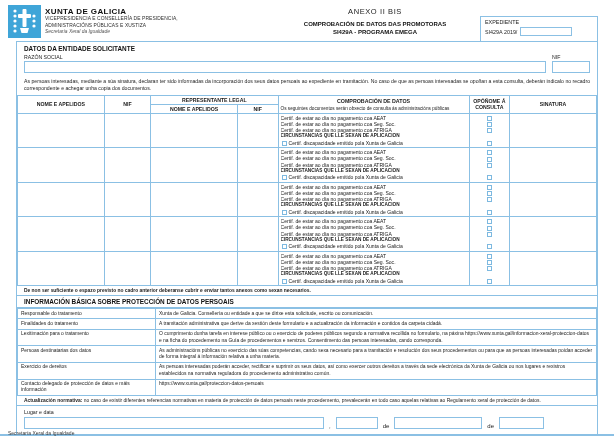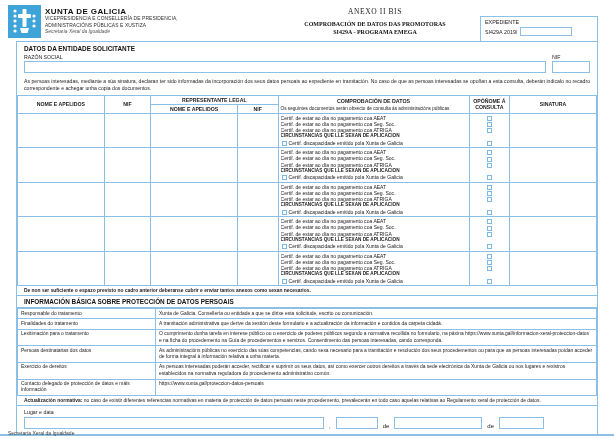--- a/index.html
+++ b/index.html
@@ -10,21 +10,21 @@
     margin:0 auto;
   }
   
   header { display:flex; padding:5px 16px 2px 8px; height:41px; }
   .brand { display:flex; gap:4px; width:262px; }
   .logo-sq { width:33px; height:33px; flex:0 0 auto; }
   .brand-text { padding-top:2px; }
   .brand-name { font-size:8px; font-weight:bold; letter-spacing:.4px; color:#101010; }
   .dept { font-size:4.9px; color:#2c2c2c; line-height:1.35; letter-spacing:.1px; }
   .dept-sub { font-size:4.9px; color:#555; font-style:italic; line-height:1.4; }
-  .title-block { flex:1; text-align:center;font-family:Liberation Serif, serif; }
+  .title-block { flex:1; text-align:center; }
   .annex { font-size:7.5px; letter-spacing:.6px; margin-top:2px; color:#222; }
   .form-title { font-size:6px; font-weight:bold; margin-top:4px; line-height:1.4; color:#111; }
   .exp-box { width:118px; height:26px; border:1px solid #8bc0e4; padding:2px 4px; margin-top:11px; flex:0 0 auto; }
   .exp-label { font-size:5.4px; color:#222; }
   .exp-row { display:flex; align-items:center; gap:3px; margin-top:2px; font-size:5.4px; }
   .exp-input { width:52px; height:9px; border:1px solid #8bc0e4; background:#fff; }
   input { outline:none; font-family:"Liberation Sans",sans-serif; font-size:6px; padding:0 2px; }
   
   .main-box { margin:0 16px; border:1px solid #8bc0e4; border-bottom:none; }
   .sec-entidade { padding:3px 7px 3px; }

